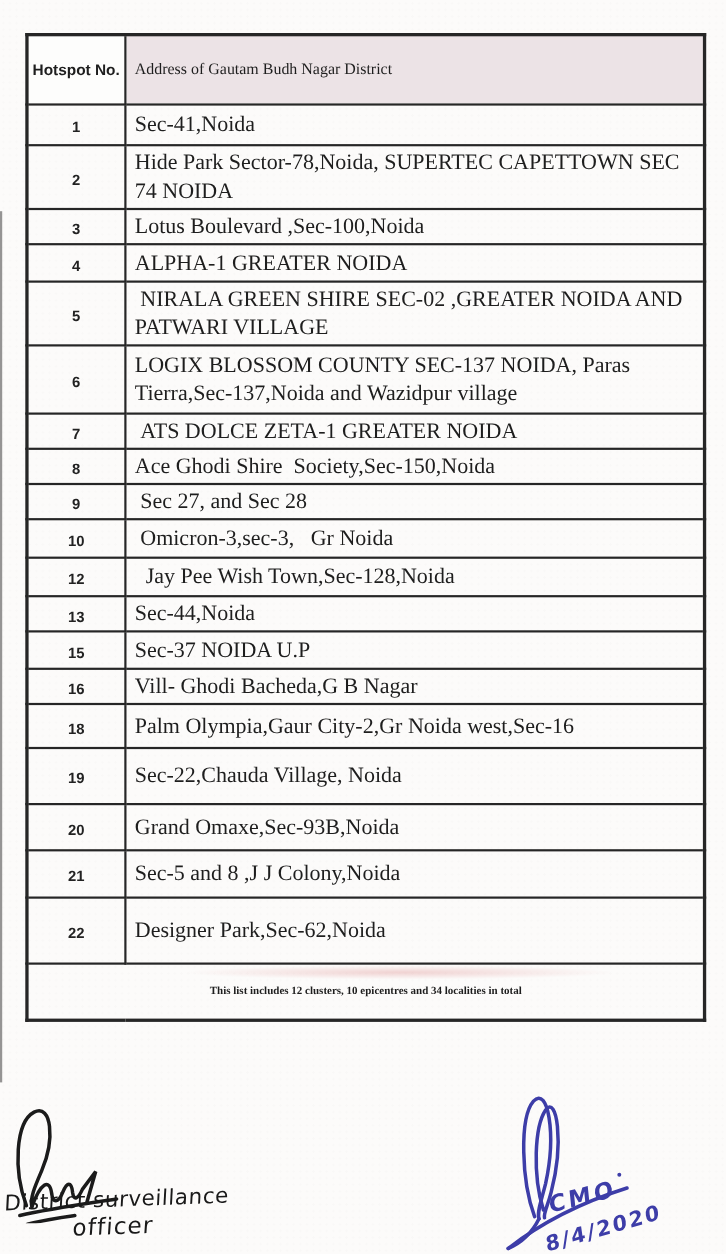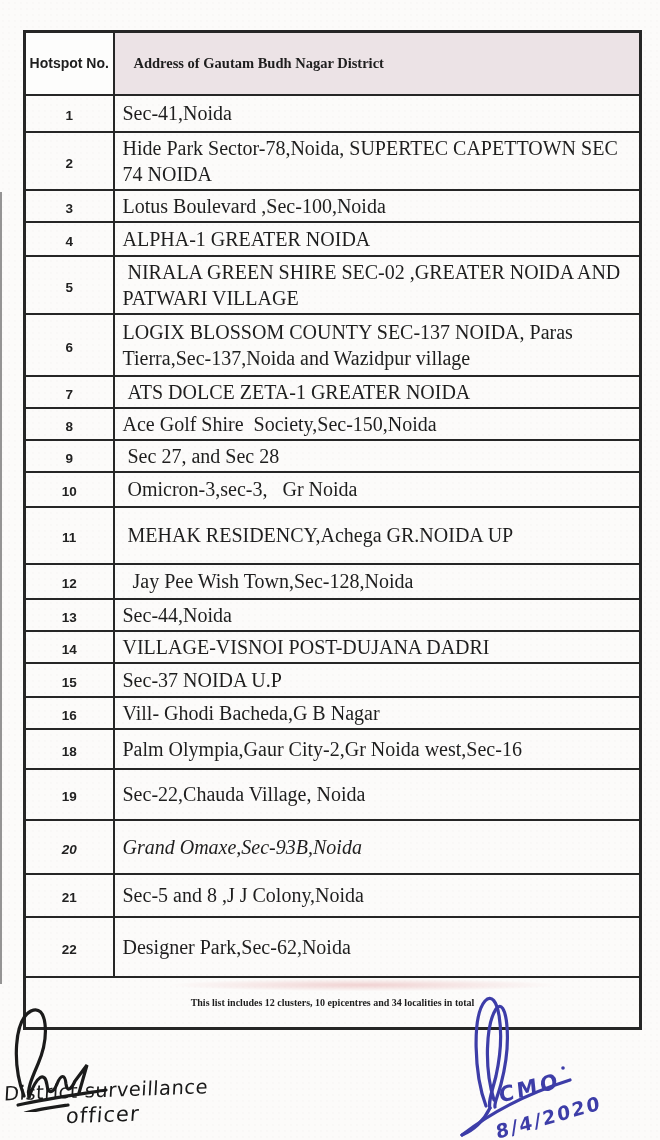--- a/index.html
+++ b/index.html
@@ -37,22 +37,22 @@
     overflow:hidden;
   }
   col.c-no{width:89px;}
   th.h-no{
     font-family:"Liberation Sans", sans-serif;
     font-weight:bold;font-size:14px;
     text-align:center;background:#fdfdfc;
   }
   th.h-addr{
     background:var(--header-bg);
-    font-weight:bold;font-size:14.5px;
-    text-align:left;padding:4px 19px;
+    font-weight:normal;font-size:14.5px;
+    text-align:left;padding:4px 8px;
   }
   thead tr{height:63px;}
   td.no{
     font-family:"Liberation Sans", sans-serif;
     font-weight:600;font-size:13.5px;color:#222;
     text-align:center;padding-top:5px;
   }
   td.addr{
     font-size:20px;line-height:1.3;
     padding:2px 6px 2px 8px;
@@ -146,52 +146,44 @@
       <td class="addr">LOGIX BLOSSOM COUNTY SEC-137 NOIDA, Paras Tierra,Sec-137,Noida and Wazidpur village</td>
     </tr>
 
     <tr style="height: 31px;">
       <td class="no">7</td>
       <td class="addr"> ATS DOLCE ZETA-1 GREATER NOIDA</td>
     </tr>
 
     <tr style="height: 25px;">
       <td class="no">8</td>
-      <td class="addr">Ace Golf Shire  Society,Sec-150,Noida</td>
+      <td class="addr">Ace Ghodi Shire  Society,Sec-150,Noida</td>
     </tr>
 
     <tr style="height: 22px;">
       <td class="no">9</td>
       <td class="addr"> Sec 27, and Sec 28</td>
     </tr>
 
     <tr style="height: 35px;">
       <td class="no">10</td>
       <td class="addr"> Omicron-3,sec-3,   Gr Noida</td>
     </tr>
 
-    <tr style="height: 57px;">
-      <td class="no">11</td>
-      <td class="addr"> MEHAK RESIDENCY,Achega GR.NOIDA UP</td>
-    </tr>
 
     <tr style="height: 35px;">
       <td class="no">12</td>
       <td class="addr">  Jay Pee Wish Town,Sec-128,Noida</td>
     </tr>
 
     <tr style="height: 28px;">
       <td class="no">13</td>
       <td class="addr">Sec-44,Noida</td>
     </tr>
 
-    <tr style="height: 23px;">
-      <td class="no">14</td>
-      <td class="addr">VILLAGE-VISNOI POST-DUJANA DADRI</td>
-    </tr>
 
     <tr style="height: 34px;">
       <td class="no">15</td>
       <td class="addr">Sec-37 NOIDA U.P</td>
     </tr>
 
     <tr style="height: 31px;">
       <td class="no">16</td>
       <td class="addr">Vill- Ghodi Bacheda,G B Nagar</td>
     </tr>
@@ -200,21 +192,21 @@
     <tr style="height: 40px; margin-left: 40px;">
       <td class="no">18</td>
       <td class="addr">Palm Olympia,Gaur City-2,Gr Noida west,Sec-16</td>
     </tr>
 
     <tr style="height: 51px;">
       <td class="no">19</td>
       <td class="addr">Sec-22,Chauda Village, Noida</td>
     </tr>
 
-    <tr style="height: 54px; font-style: italic;">
+    <tr style="height: 42px;">
       <td class="no">20</td>
       <td class="addr">Grand Omaxe,Sec-93B,Noida</td>
     </tr>
 
     <tr style="height: 43px;">
       <td class="no">21</td>
       <td class="addr">Sec-5 and 8 ,J J Colony,Noida</td>
     </tr>
 
     <tr style="height: 60px;">

